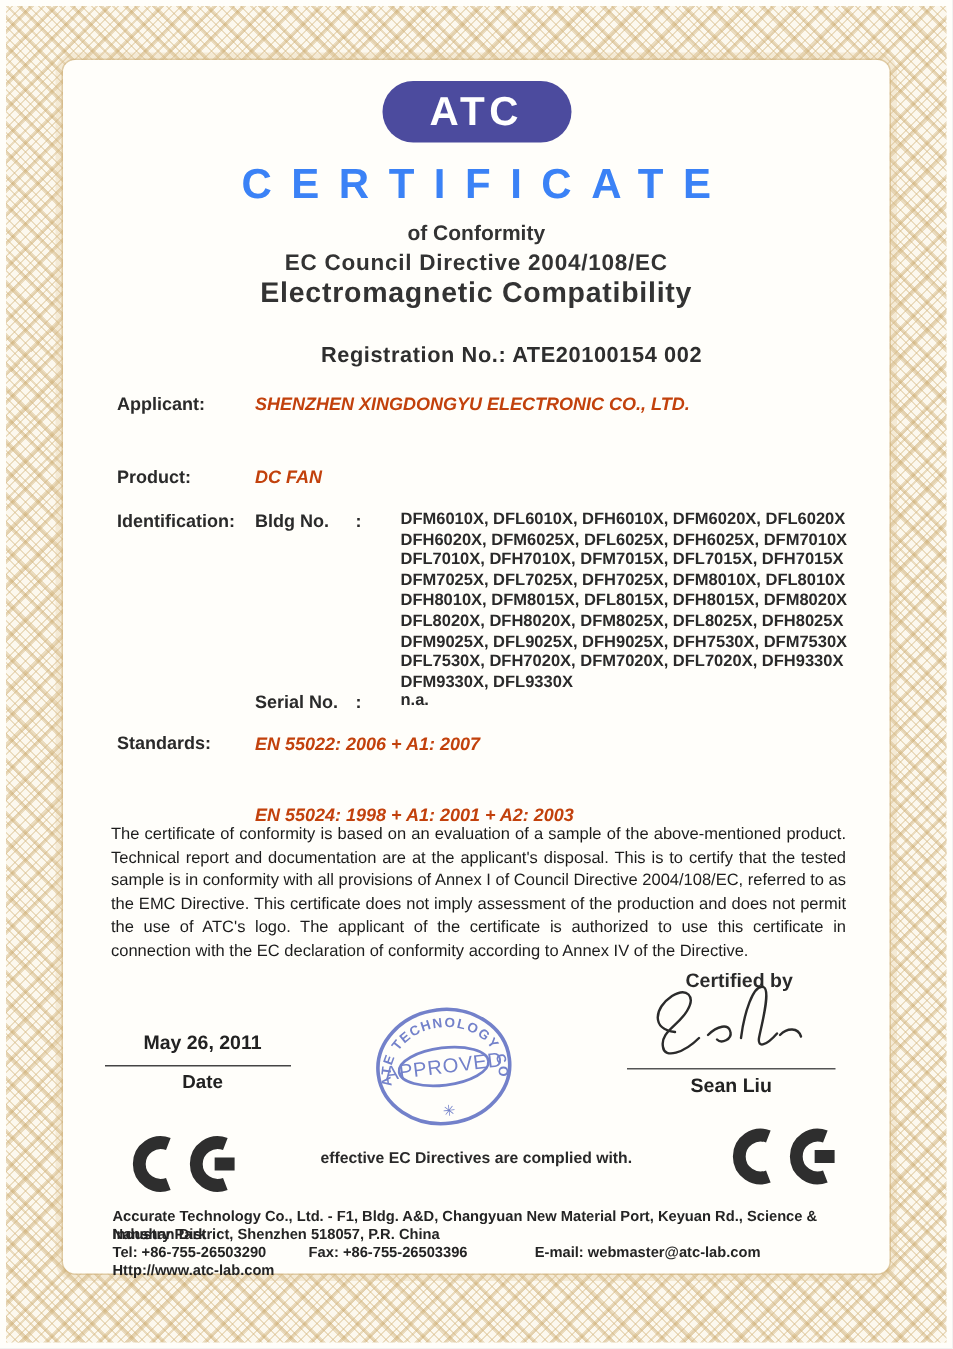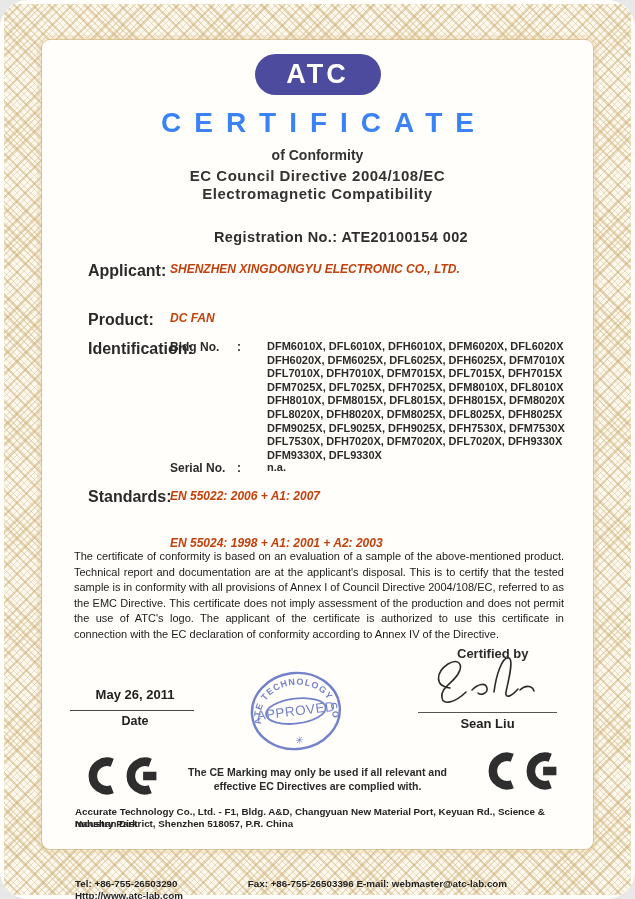--- a/index.html
+++ b/index.html
@@ -1,19 +1,19 @@
 <!DOCTYPE html>
 <html><head>
 <meta charset="utf-8">
 <style>
   html,body{margin:0;padding:0;background:#e8e8e8;}
   .page{
     position:relative;width:635px;height:899px;margin:0 auto;
     background:#fffefa;font-family:"Liberation Sans",sans-serif;
-    overflow:hidden;color:#222;border-radius:28px;
+    overflow:hidden;color:#222;
   }
   
   .frame{
     position:absolute;inset:4px;
     background-color:#fcf8ee;
     background-image:
       repeating-linear-gradient(45deg, rgba(209,178,120,.40) 0 1px, transparent 1px 5px),
       repeating-linear-gradient(-45deg, rgba(209,178,120,.40) 0 1px, transparent 1px 5px),
       repeating-linear-gradient(45deg, transparent 0 11px, rgba(198,162,98,.45) 11px 12.5px),
       repeating-linear-gradient(-45deg, transparent 0 11px, rgba(198,162,98,.45) 11px 12.5px);
@@ -27,23 +27,23 @@
   .ctr{left:0;right:0;text-align:center;}
   .logo{
     top:54px;left:50%;transform:translateX(-50%);
     width:126px;height:41px;border-radius:21px;
     display:flex;align-items:center;justify-content:center;
     color:#fff;font-weight:bold;font-size:27px;letter-spacing:3px;
   }
   .title{top:107px;font-size:28px;font-weight:bold;letter-spacing:13px;padding-left:13px;color:#3b82f6;}
   .sub1{top:147px;font-size:14px;font-weight:bold;color:#333;text-align:center;}
   .sub2{top:167px;font-size:15px;font-weight:bold;color:#333;letter-spacing:.5px;}
-  .sub3{top:185px;font-size:15px;font-weight:bold;color:#333;letter-spacing:.5px;}
+  .sub3{top:185px;font-size:19px;font-weight:bold;color:#333;letter-spacing:.5px;}
   .reg{top:229px;font-size:14.5px;font-weight:bold;color:#2e2e2e;letter-spacing:.4px;padding-left:47px;}
-  .lbl{left:88px;font-size:16px;font-weight:bold;color:#2a2a2a;}
+  .lbl{left:78px;font-size:12px;font-weight:bold;color:#2a2a2a;}
   .sublbl{left:170px;font-size:12px;font-weight:bold;color:#2a2a2a;}
   .colon{left:237px;font-size:12px;font-weight:bold;color:#2a2a2a;}
   .val{left:170px;font-size:11.5px;font-weight:bold;color:#c2410c;font-style:italic;}
   .models{left:267px;width:300px;font-size:11px;font-weight:bold;color:#2a2a2a;
           line-height:13.6px;white-space:pre-line;}
   .para{top:549px;left:74px;width:490px;font-size:11px;line-height:15.6px;
         text-align:justify;color:#1c1c1c;}
   .certby{top:646px;left:457px;font-size:13px;font-weight:bold;color:#2a2a2a;}
   .dateval{top:687px;left:76px;width:118px;text-align:center;font-size:13px;font-weight:bold;}
   .dateline{top:710px;left:70px;width:124px;border-top:1.5px solid #444;}
@@ -53,21 +53,21 @@
   .sig{top:648px;left:428px;}
   .stamp{top:660px;left:236px;opacity:.85;}
   .ce-left{top:757px;left:88px;}
   .ce-right{top:752px;left:488px;}
   .cenote{top:766px;font-size:10.5px;font-weight:bold;color:#2a2a2a;line-height:13.5px;}
   .foot{left:75px;width:490px;font-size:9.8px;font-weight:bold;color:#242424;line-height:12px;}
   .f1{top:806px;}
   .f2{top:818px;}
   .f3{top:830px;width:520px;}
   .f3 span{display:inline-block;margin-right:0;}
-  .f3 .sp1{width:128px;} .f3 .sp2{width:148px;text-align:right;} .f3 .sp3{width:195px;margin-top:48px;}
+  .f3 .sp1{width:128px;} .f3 .sp2{width:148px;} .f3 .sp3{width:195px;}
 </style>
 </head>
 <body>
 
 <div class="page">
   <div class="frame"></div>
   <div class="frame-inner"></div>
 
   <div class="abs logo" style="background:#4c4b9e">
     <span>ATC</span>
@@ -145,21 +145,20 @@
     </g>
   </svg>
   <svg class="abs ce-right" width="76" height="38" viewBox="0 0 80 40">
     <g fill="none" stroke="#2e2e2e" stroke-width="9">
       <path d="M 25.5,6 A 15,15 0 1 0 25.5,34"></path>
       <path d="M 65.5,6 A 15,15 0 1 0 65.5,34"></path>
       <path d="M 58,20 H 72"></path>
     </g>
   </svg>
   <div class="abs ctr cenote">
-    <div>The CE Marking may only be used if all relevant and</div>
     <div>effective EC Directives are complied with.</div>
   </div>
 
   <div class="abs foot f1">Accurate Technology Co., Ltd. - F1, Bldg. A&amp;D, Changyuan New Material Port, Keyuan Rd., Science &amp; Industry Park</div>
   <div class="abs foot f2">Nanshan District, Shenzhen 518057, P.R. China</div>
   <div class="abs foot f3">
     <span class="sp1">Tel: +86-755-26503290</span>
     <span class="sp2">Fax: +86-755-26503396</span>
     <span class="sp3">E-mail: webmaster@atc-lab.com</span>
     <span>Http://www.atc-lab.com</span>

